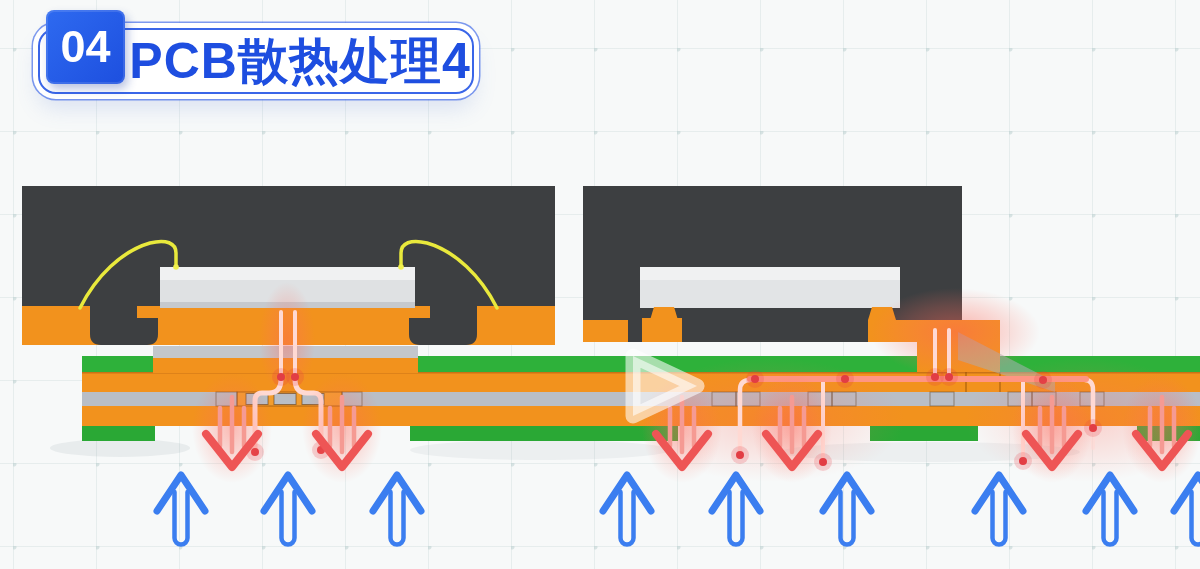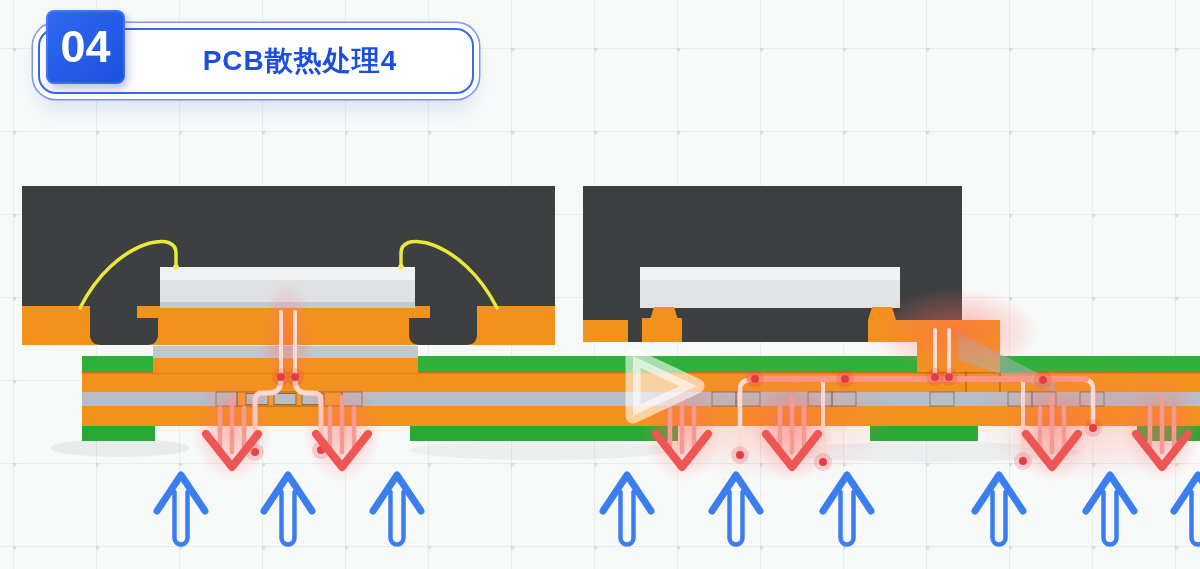--- a/index.html
+++ b/index.html
@@ -21,21 +21,21 @@
   
   .titlebar{position:absolute;left:38px;top:10px;width:446px;height:90px;z-index:5;}
   .title-pill{
     position:absolute;left:0;top:18px;width:436px;height:66px;
     background:#ffffff;border:2px solid #3a66e8;border-radius:18px;
     box-shadow:0 0 0 5px #ffffff, 0 0 0 6.5px rgba(58,102,232,.65), 0 14px 22px rgba(90,120,210,.18);
     display:flex;align-items:center;justify-content:center;
     box-sizing:border-box;padding-left:88px;
   }
   .title-text{
-    color:#1e4ee0;font-size:28px;font-weight:bold;letter-spacing:1px;white-space:nowrap;
+    color:#1e4ee0;font-size:50px;font-weight:bold;letter-spacing:1px;white-space:nowrap;
   }
   .num-badge{
     position:absolute;left:8px;top:0;width:79px;height:74px;
     background:linear-gradient(135deg,#2e6af0,#1d4fdf);
     border-radius:8px;color:#ffffff;font-size:45px;font-weight:bold;
     display:flex;align-items:center;justify-content:center;
     box-shadow:inset 0 0 0 2px rgba(255,255,255,.12), 3px 5px 10px rgba(30,60,160,.30);
     z-index:6;
   }
 </style>

